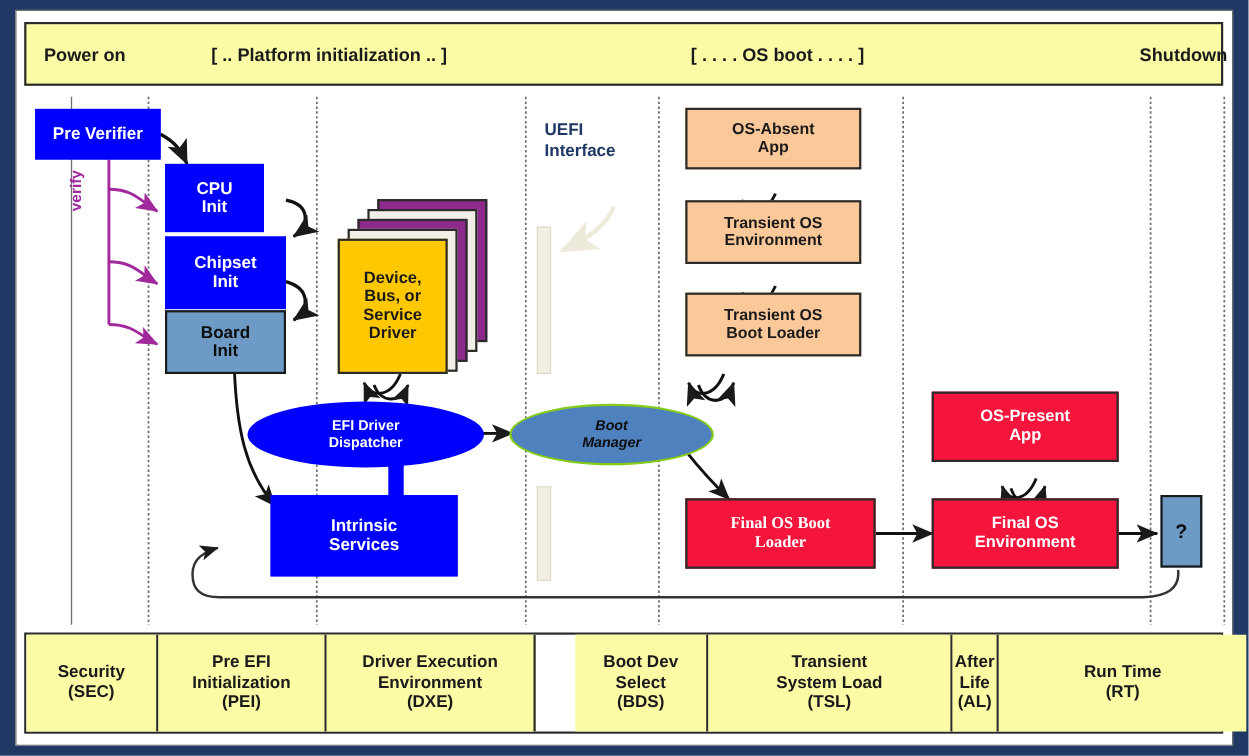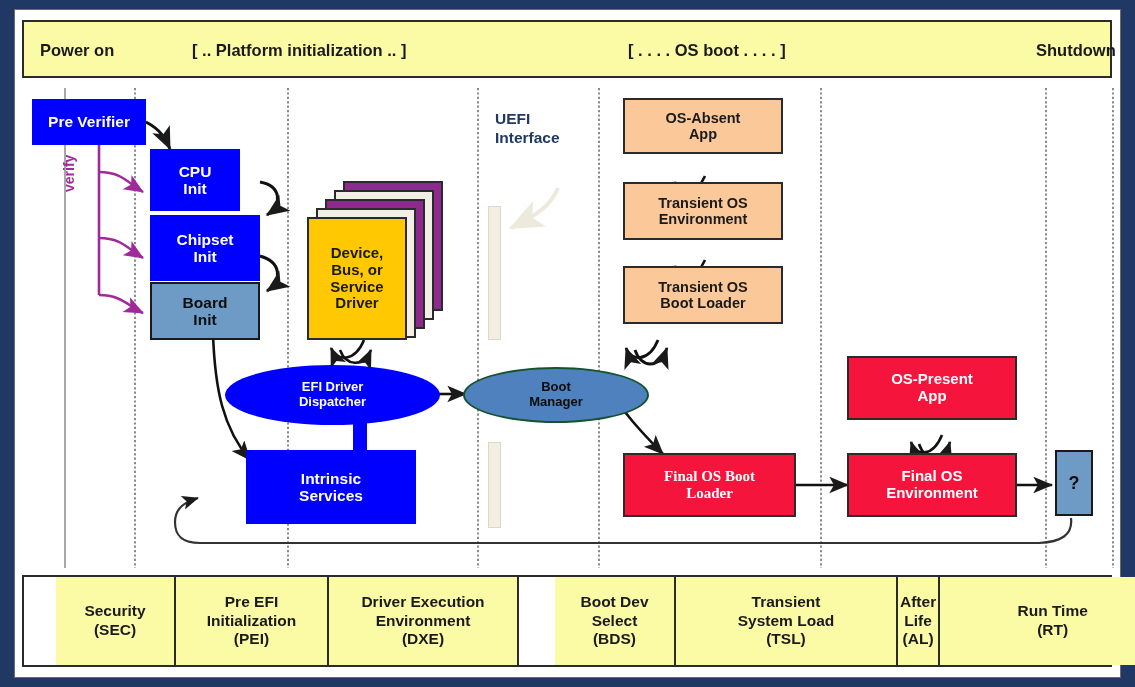--- a/index.html
+++ b/index.html
@@ -46,21 +46,21 @@
   .red{background:#F5143C;color:#FFFFFF;border:2px solid #2b2b2b;font-size:15px;}
   .driver-card{
     background:#FFC800;color:#1a1a1a;border:2px solid #2b2b2b;font-size:15px;
   }
   .ell{
     position:absolute;border-radius:50%;box-sizing:border-box;
     display:flex;align-items:center;justify-content:center;text-align:center;
     font-weight:bold;line-height:1.15;font-size:13px;
   }
   .ell-blue{background:#0000FF;color:#FFFFFF;}
-  .ell-steel{background:#4E81BD;color:#0d0d0d;border:2px solid #14532d;}
+  .ell-steel{background:#4E81BD;color:#0d0d0d;border:2px solid #84cc16;font-style:italic;}
 
   
   .card-shadow{position:absolute;box-sizing:border-box;border:2px solid #2b2b2b;}
   .card-purple{background:#8E2A8E;}
   .card-white{background:#F2F0E6;}
 
   
   #uefi-label{
     position:absolute;left:480px;top:99px;width:110px;
     color:#1F3864;font-weight:bold;font-size:15.5px;line-height:1.25;text-align:left;
@@ -214,21 +214,21 @@
 
   <div class="node red" style="left:608px;top:443px;width:173px;height:64px;font-family:Liberation Serif, serif;">Final OS Boot<br>Loader</div>
 
   <div class="node red" style="left:832px;top:346px;width:170px;height:64px;">OS-Present<br>App</div>
 
   <div class="node red" style="left:832px;top:443px;width:170px;height:64px;">Final OS<br>Environment</div>
 
   <div class="node steel" style="left:1040px;top:440px;width:38px;height:66px;font-size:18px;">?</div>
 
   <div class="phase-strip">
-    <div class="phase-cell" style="flex:0 0 120px;margin-left:32px;">Security<br>(SEC)</div>
+    <div class="phase-cell" style="flex:0 0 120px;">Security<br>(SEC)</div>
     <div class="phase-cell" style="flex:0 0 153px;">Pre EFI<br>Initialization<br>(PEI)</div>
     <div class="phase-cell" style="flex:0 0 190px;">Driver Execution<br>Environment<br>(DXE)</div>
     <div class="phase-cell" style="flex:0 0 121px;margin-left:36px;">Boot Dev<br>Select<br>(BDS)</div>
     <div class="phase-cell" style="flex:0 0 222px;">Transient<br>System Load<br>(TSL)</div>
     <div class="phase-cell" style="flex:1 1 auto;">After<br>Life<br>(AL)</div>
     <div class="phase-cell" style="flex:0 0 225px;">Run Time<br>(RT)</div>
   </div>
 
 </div>
 

